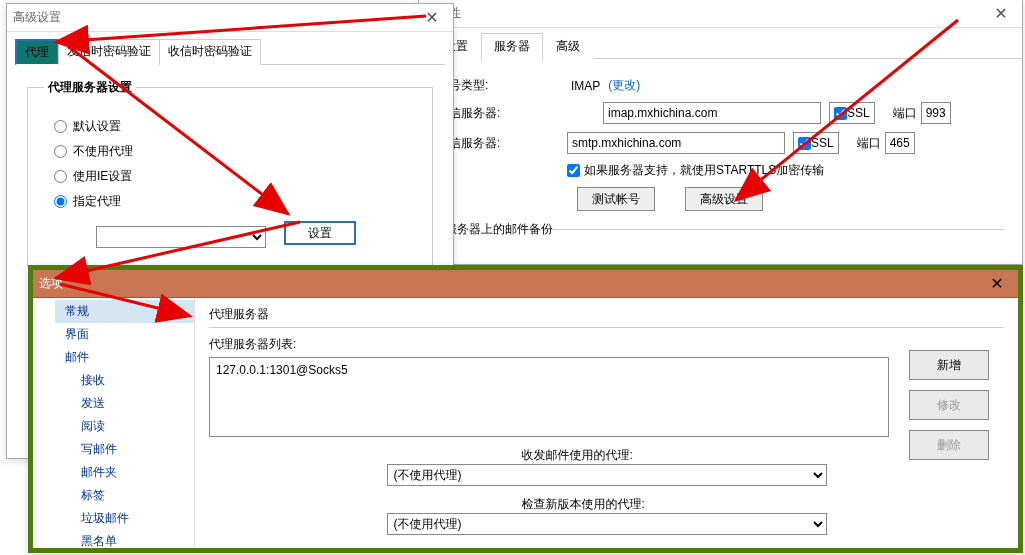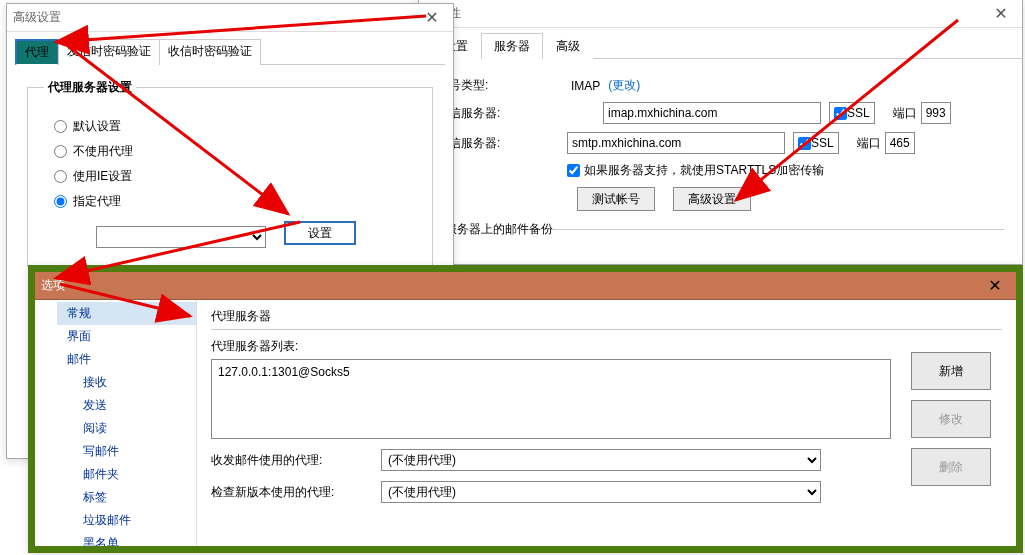--- a/index.html
+++ b/index.html
@@ -38,38 +38,38 @@
   .adv-body { padding: 14px 20px; }
   .fs-proxy { border:1px solid #ccc; padding: 14px 16px 18px; }
   .fs-proxy legend { padding: 0 4px; font-weight: bold; }
   .radio-row { margin: 8px 10px; display:flex; align-items:center; }
   .radio-row input { margin-right: 6px; }
   .proxy-select { width:170px; height:22px; border:1px solid #888; background:#fff; margin-left: 8px; margin-top:8px;}
   .btn-set { margin-left: 18px; height:24px; padding: 0 22px; border:2px solid #2a6fbf; background:#fff; cursor:pointer; }
   .btn-set-wrap { display:flex; align-items:center; margin-top:8px; margin-left: 44px;}
 
   
-  #opt-win { left: 28px; top: 265px; width: 995px; height: 288px; z-index: 10; border:7px solid #4d7c0f;}
+  #opt-win { left: 28px; top: 265px; width: 995px; height: 288px; z-index: 10; border:5px solid #4d7c0f;}
   #opt-win .titlebar { background: #c77553; color: #fff; border-bottom: 1px solid #9a5a40; }
   #opt-win .titlebar .title { color:#fff; }
   #opt-win .titlebar .close { color:#000; background:none;}
   .opt-body { display:flex; height: calc(100% - 28px); padding-left: 22px; }
   .tree { width: 140px; border-right: 1px solid #ddd; padding: 2px 0; overflow:hidden;}
   .tree-item { padding: 3px 10px; cursor:pointer; color:#003399; }
   .tree-item.sel { background: #d6e5f3; }
   .tree-sub { padding-left: 26px; }
   .opt-main { flex:1; padding: 4px 14px 10px; position:relative;}
   .opt-main .grp-title { border-bottom:1px solid #ccc; padding:4px 0; margin-bottom:6px; font-weight:normal;}
   .list-label { margin: 8px 0 4px; }
   .listbox { border:1px solid #888; height:80px; width: 680px; padding:4px; background:#fff; overflow:auto;}
   .listbox .item { padding:1px 2px; cursor:pointer; }
   .side-btns { position:absolute; left: 714px; top: 52px; width: 100px; }
-  .side-btns button { display:block; width:80px; height:38px; margin-bottom:10px; border:1px solid #888; background:#e9e9e9; cursor:pointer;}
+  .side-btns button { display:block; width:80px; height:30px; margin-bottom:10px; border:1px solid #888; background:#e9e9e9; cursor:pointer;}
   .side-btns button:disabled { color:#999; }
-  .combo-row { display:flex; align-items:center; margin: 10px 0; }
+  .combo-row { display:flex; align-items:center; margin: 10px 0; flex-direction: column; }
   .combo-row label { width: 170px; }
   .combo-row select { width: 440px; height:22px; border:1px solid #888; background:#fff; padding:0 2px;}
   
   svg.arrows { position:absolute; left:0; top:0; pointer-events:none; z-index:20; }
 </style>
 </head>
 <body>
 
 <div id="acct-win" class="dialog">
   <div class="titlebar">
@@ -104,21 +104,21 @@
           <input type="checkbox" checked="" style="">
           <span>SSL</span>
         </span>
       <span style="margin-left:18px;">端口</span>
       <input class="input-txt port-input" value="465" style="">
     </div>
     <div class="row" style="margin-left:130px;">
       <input type="checkbox" checked="" style="">
       <span style="margin-left:4px;">如果服务器支持，就使用STARTTLS加密传输</span>
     </div>
-    <div class="row" style="margin-left:140px; gap:18px;">
+    <div class="row" style="margin-left:140px; gap:30px;">
       <button>测试帐号</button>
       <button class="btn-adv">高级设置</button>
     </div>
     <fieldset style="margin-top:10px;">
       <legend>服务器上的邮件备份</legend>
     </fieldset>
   </div>
 </div>
 
 <div id="adv-win" class="dialog">

